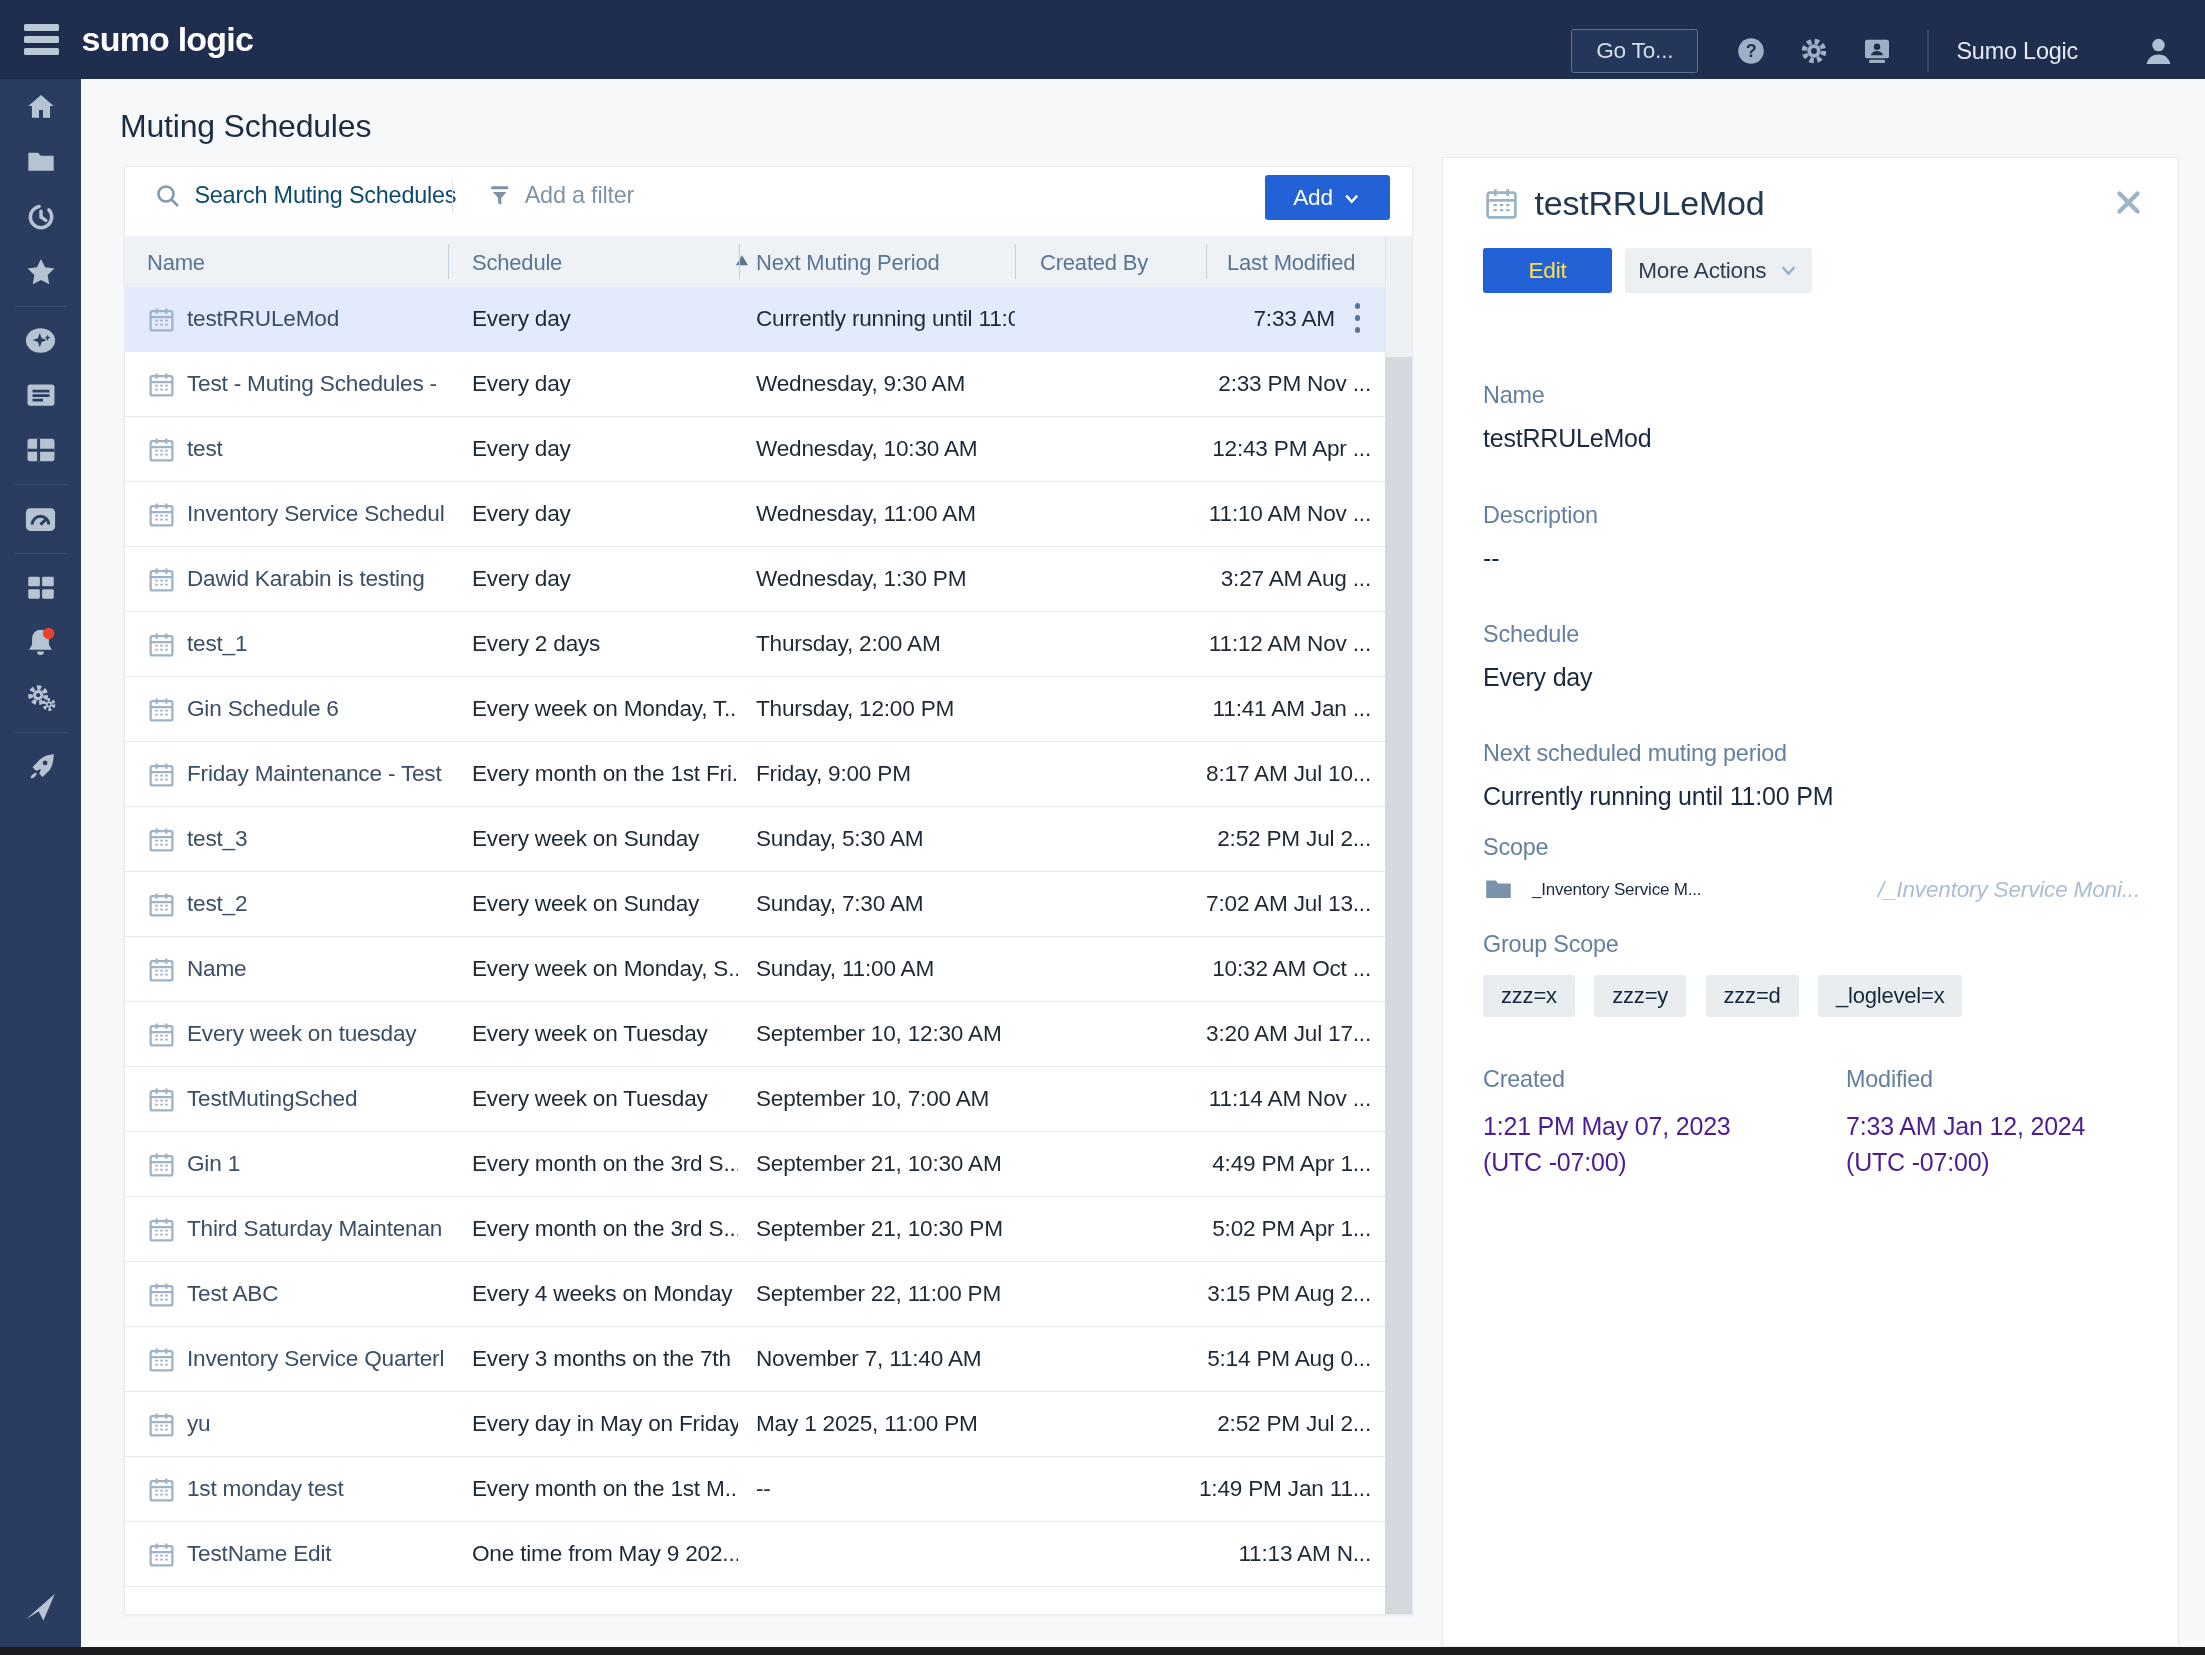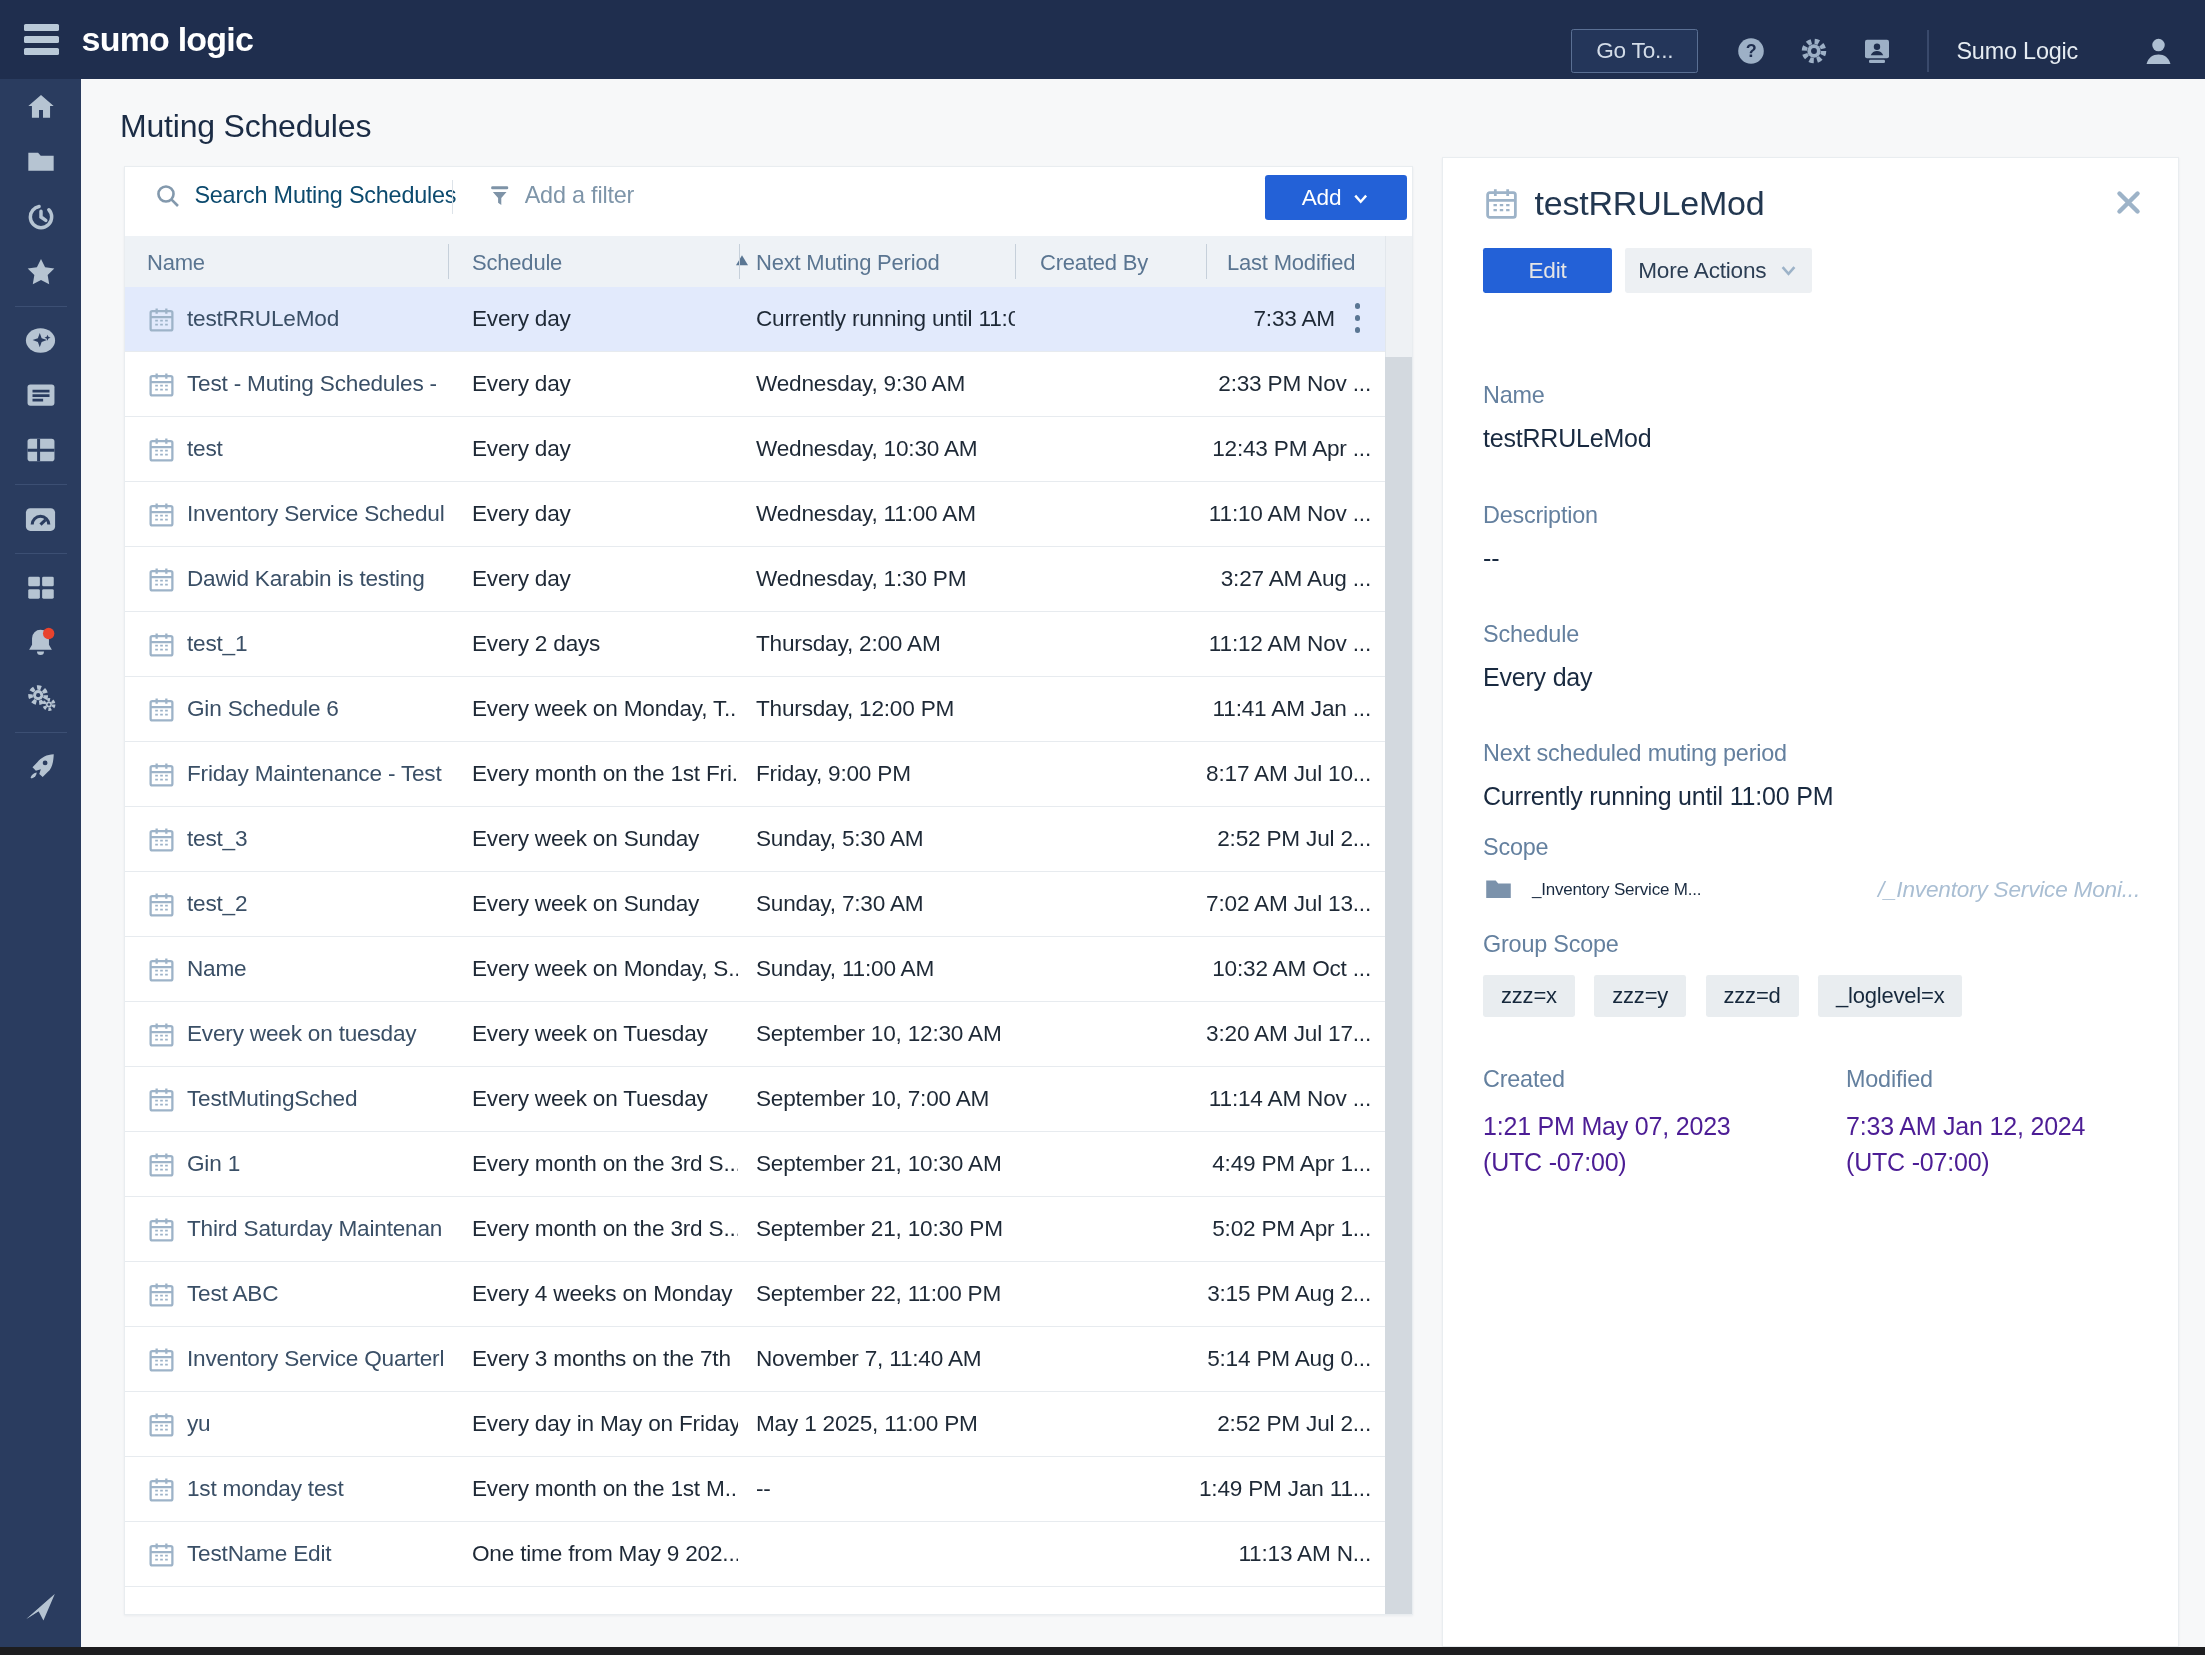--- a/index.html
+++ b/index.html
@@ -30,21 +30,21 @@
   .page-title { position:absolute; left:39px; top:29px; font-size:32px; font-weight:400; color:#1b2c45; }
 
   
   .list-card { position:absolute; left:43px; top:87px; width:1289px; height:1449px; background:#ffffff; border:0.8px solid #e9edf0; box-shadow:0 0.8px 2.4px rgba(20,40,60,.06); overflow:hidden; }
   .toolbar { position:absolute; left:0; top:0; width:100%; height:69px; background:#ffffff; }
   .search-wrap { position:absolute; left:29px; top:14.5px; display:flex; align-items:center; cursor:text; }
   .search-ph { color:#0c4a6e; font-size:23.4px; margin-left:13px; }
   .tb-vdiv { position:absolute; left:327px; top:13px; width:0.8px; height:34px; background:#dde3e9; }
   .filter-wrap { position:absolute; left:361px; top:14.5px; display:flex; align-items:center; cursor:pointer; }
   .filter-label { color:#7e95a9; font-size:23.4px; margin-left:11.3px; }
-  .add-btn { position:absolute; left:1140px; top:8px; width:142px; height:45px; background:#2361d7; border-radius:3.2px; color:#ffffff; font-size:22.6px; display:flex; align-items:center; justify-content:center; gap:9.7px; cursor:pointer; }
+  .add-btn { position:absolute; left:1140px; top:8px; width:125px; height:45px; background:#2361d7; border-radius:3.2px; color:#ffffff; font-size:22.6px; display:flex; align-items:center; justify-content:center; gap:9.7px; cursor:pointer; }
   .add-btn svg { margin-top:2.4px; }
 
   .thead { position:absolute; left:0; top:69px; width:1262px; height:52px; background:#eef2f6; font-size:22px; color:#5a7591; }
   .thead .hc { position:absolute; top:13.7px; white-space:nowrap; }
   .h-name{left:22px;} .h-sched{left:347px;} .h-next{left:631px;} .h-created{left:915px;} .h-mod{left:1102px;}
   .h-arrow { position:absolute; left:611px; top:19.4px; }
   .hdiv { position:absolute; top:8px; width:0.8px; height:35px; background:#c6d0da; }
 
   .rows { position:absolute; left:0; top:120px; width:1262px; height:1328px; overflow:hidden; }
   .trow { position:relative; width:100%; height:65px; background:#ffffff; border-bottom:0.8px solid #e7ebef; font-size:22.6px; color:#1e2936; cursor:pointer; }
@@ -62,21 +62,21 @@
   .trow.selected .kebab { display:flex; }
 
   .vscroll-track { position:absolute; right:0; top:69px; width:27.4px; height:1380px; background:#eef1f4; border-left:0.8px solid #e2e7ec; }
   .vscroll-thumb { position:absolute; right:0; top:121px; width:27.4px; height:1328px; background:#d3d9df; cursor:grab; }
 
   
   .panel { position:absolute; left:1361px; top:78px; width:737px; height:1490px; background:#ffffff; border:0.8px solid #e9edf0; box-shadow:0 0.8px 2.4px rgba(20,40,60,.06); }
   .panel-title-row { position:absolute; left:40px; top:26px; display:flex; align-items:center; gap:14.5px; }
   .panel-title { font-size:34px; color:#223750; font-weight:400; }
   .panel-close { position:absolute; right:34px; top:29px; cursor:pointer; }
-  .btn-edit { position:absolute; left:40px; top:90px; width:129px; height:45px; background:#2361d7; border-radius:2.4px; color:#e5e5e5; font-size:22.6px; display:flex; align-items:center; justify-content:center; cursor:pointer; }
+  .btn-edit { position:absolute; left:40px; top:90px; width:129px; height:45px; background:#2361d7; border-radius:2.4px; color:#fde047; font-size:22.6px; display:flex; align-items:center; justify-content:center; cursor:pointer; }
   .btn-more { position:absolute; left:182px; top:90px; width:187px; height:45px; background:#edf0f3; border-radius:2.4px; color:#2c3e54; font-size:22.6px; display:flex; align-items:center; justify-content:center; gap:11.3px; cursor:pointer; }
   .plabel { position:absolute; left:40px; font-size:23.4px; color:#64809f; }
   .pvalue { position:absolute; left:40px; font-size:25px; color:#192a40; }
   .scope-row { position:absolute; left:40px; top:716px; width:657px; display:flex; align-items:center; }
   .scope-name { font-size:17px; color:#192a40; margin-left:18px; white-space:nowrap; }
   .scope-path { position:absolute; right:0; font-size:22.6px; font-style:italic; color:#a9bed3; white-space:nowrap; }
   .chips { position:absolute; left:40px; top:817px; display:flex; gap:19.4px; }
   .chip { height:42px; padding:0 18px; background:#e9edf0; border-radius:2.4px; font-size:22px; color:#16283c; display:flex; align-items:center; }
   .ts-block { position:absolute; width:307px; font-size:25px; color:#4c1d95; line-height:1.45; }
   .created-val { left:40px; top:950px; }

